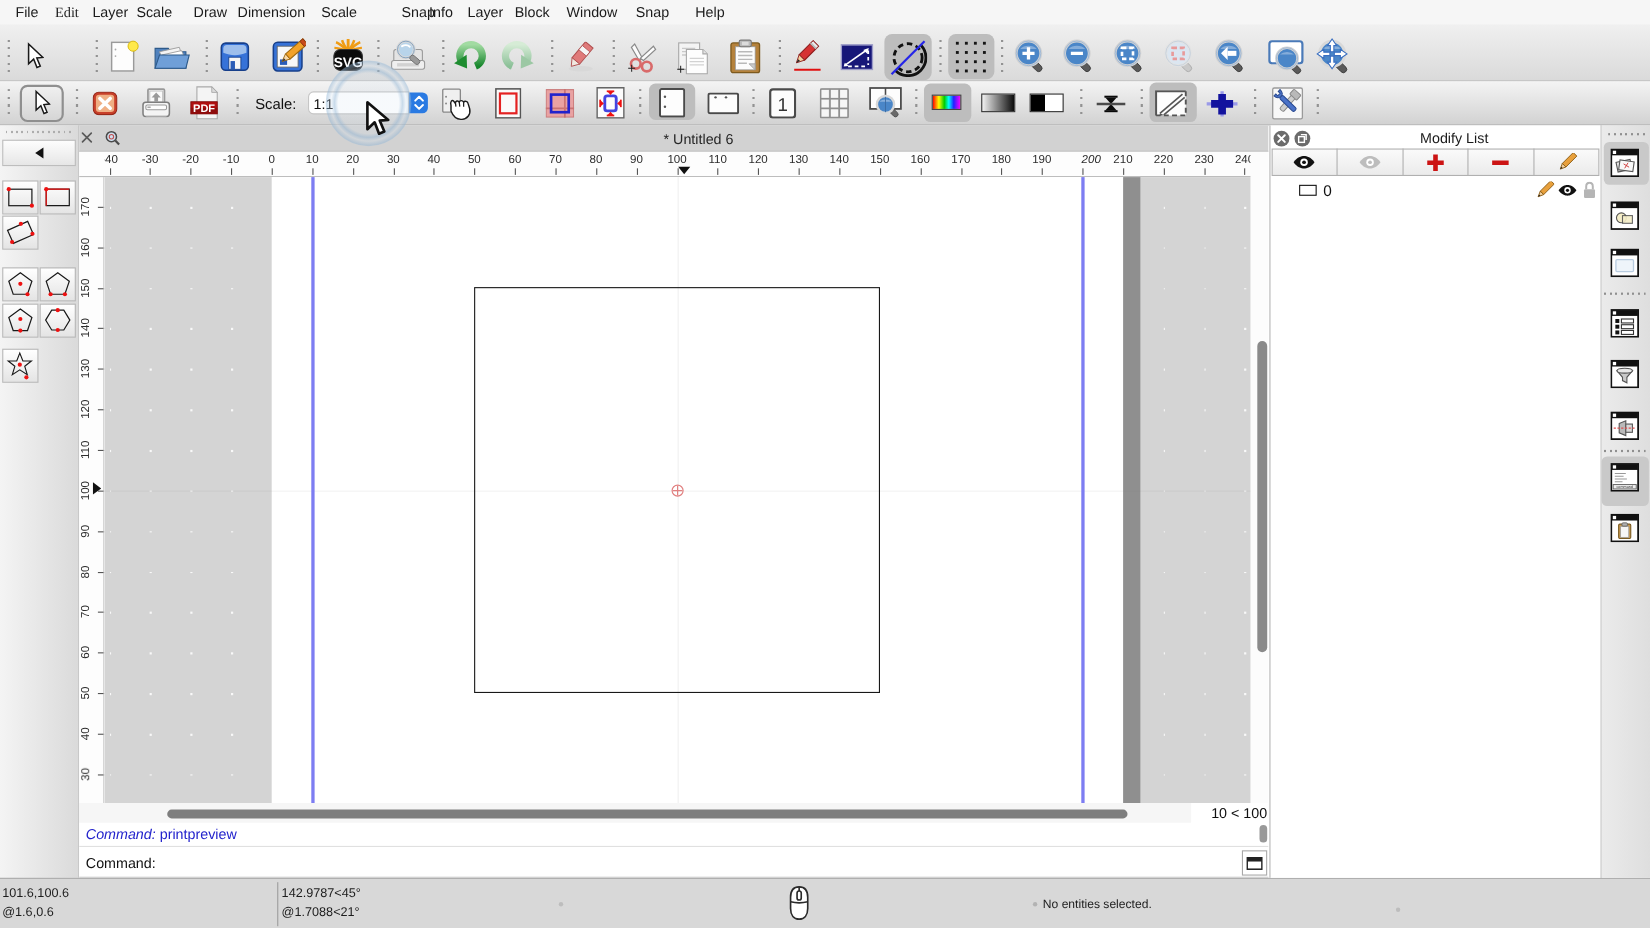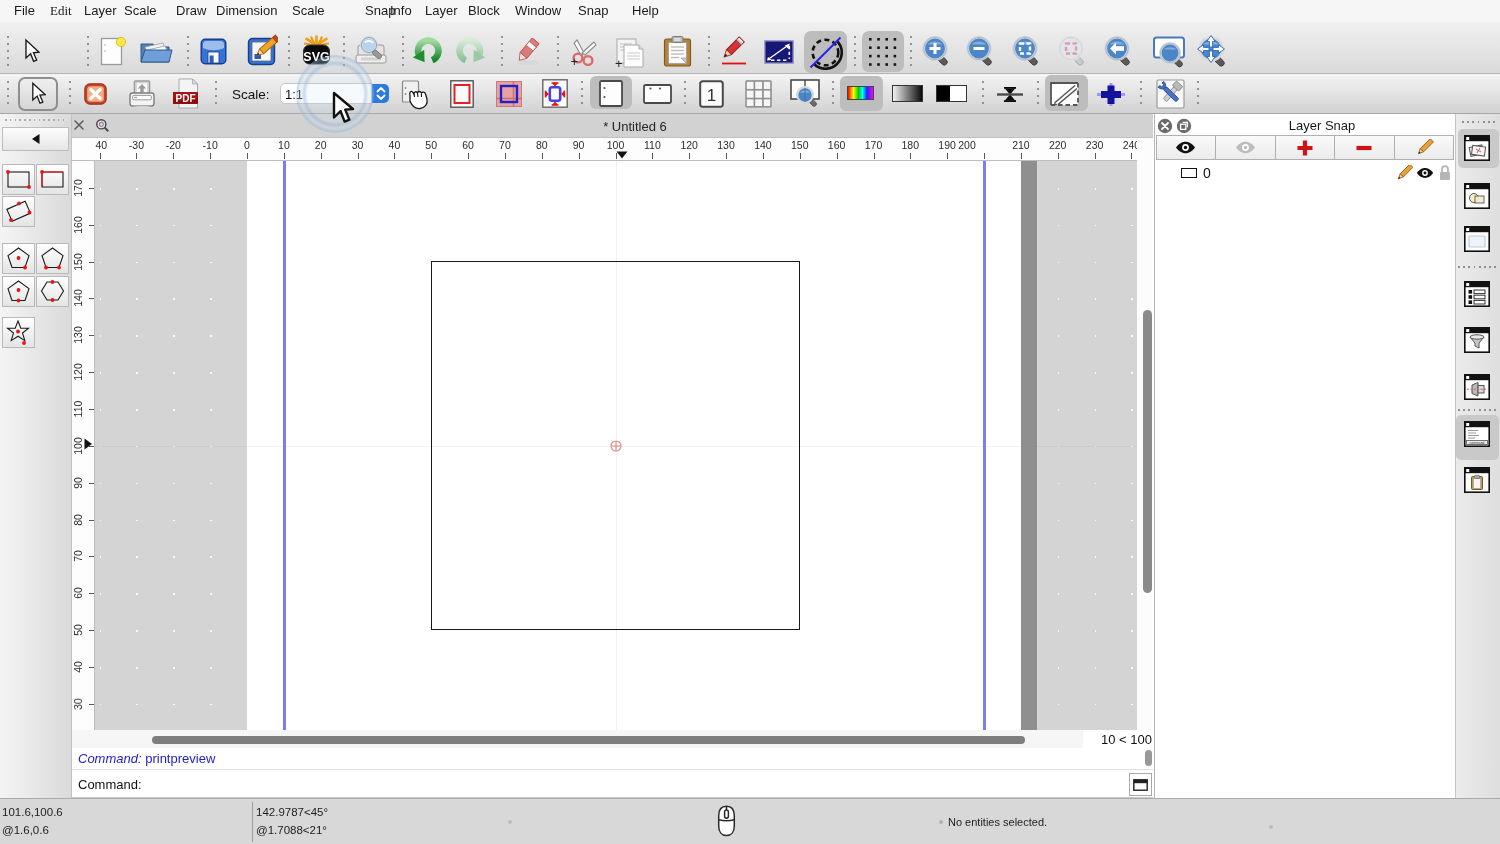--- a/index.html
+++ b/index.html
@@ -503,21 +503,21 @@
 <span class="rlab" style="left:520.5px;top:1px;">100</span>
 <span class="rlab" style="left:557.4px;top:1px;">110</span>
 <span class="rlab" style="left:594.2px;top:1px;">120</span>
 <span class="rlab" style="left:631.0px;top:1px;">130</span>
 <span class="rlab" style="left:667.9px;top:1px;">140</span>
 <span class="rlab" style="left:704.8px;top:1px;">150</span>
 <span class="rlab" style="left:741.6px;top:1px;">160</span>
 <span class="rlab" style="left:778.5px;top:1px;">170</span>
 <span class="rlab" style="left:815.3px;top:1px;">180</span>
 <span class="rlab" style="left:852.1px;top:1px;">190</span>
-<span class="rlab" style="left:872px;top:1px;">200</span>
+<span class="rlab" style="left:897px;top:1px;font-style:italic;">200</span>
 <span class="rlab" style="left:925.9px;top:1px;">210</span>
 <span class="rlab" style="left:962.7px;top:1px;">220</span>
 <span class="rlab" style="left:999.6px;top:1px;">230</span>
 <span class="rlab" style="left:1036.4px;top:1px;">240</span>
 </div>
 <div class="htick" style="left:99.6px;"></div>
 <div class="htick" style="left:136.4px;"></div>
 <div class="htick" style="left:173.3px;"></div>
 <div class="htick" style="left:210.2px;"></div>
 <div class="htick" style="left:247.0px;"></div>
@@ -745,21 +745,21 @@
 <div class="ab" style="left:1154px;top:114px;width:301px;height:684px;background:#ffffff;border-left:1px solid #b5b5b5;box-sizing:border-box;"></div>
 <svg class="ab" style="left:1156.5px;top:117.5px;" width="16" height="16" viewBox="0 0 16 16">
 <circle cx="8" cy="8" r="7.2" fill="#6b6b6b"></circle>
 <path d="M5,5 L11,11 M11,5 L5,11" stroke="#fff" stroke-width="1.8" stroke-linecap="round"></path>
   </svg>
 <svg class="ab" style="left:1175.5px;top:117.5px;" width="16" height="16" viewBox="0 0 16 16">
 <circle cx="8" cy="8" r="7.2" fill="#6b6b6b"></circle>
 <rect x="4.6" y="6.2" width="5.2" height="5.2" fill="none" stroke="#fff" stroke-width="1.3"></rect>
 <path d="M6.6,4.4 L11.4,4.4 L11.4,9.2" fill="none" stroke="#fff" stroke-width="1.3"></path>
   </svg>
-<div class="ab" style="left:1255px;top:118px;width:134px;text-align:center;font-size:13px;color:#1a1a1a;">Layer Snap</div>
+<div class="ab" style="left:1255px;top:118px;width:134px;text-align:center;font-size:13px;color:#1a1a1a;">Modify List</div>
 <div class="ab" style="left:1155.5px;top:135px;width:298.5px;height:25px;background:linear-gradient(180deg,#fafafa,#ebebeb);border:1px solid #b0b0b0;box-sizing:border-box;"></div>
 <div class="ab" style="left:1215px;top:135px;width:1px;height:25px;background:#b0b0b0;"></div>
 <div class="ab" style="left:1274.6px;top:135px;width:1px;height:25px;background:#b0b0b0;"></div>
 <div class="ab" style="left:1334.2px;top:135px;width:1px;height:25px;background:#b0b0b0;"></div>
 <div class="ab" style="left:1393.8px;top:135px;width:1px;height:25px;background:#b0b0b0;"></div>
 <svg class="ab" style="left:1175px;top:141px;" width="21" height="13" viewBox="0 0 21 13">
 <path d="M1,6.5 C4,2 8,0.8 10.5,0.8 C13,0.8 17,2 20,6.5 C17,11 13,12.2 10.5,12.2 C8,12.2 4,11 1,6.5 Z" fill="#111"></path>
 <circle cx="10.5" cy="6.5" r="3.4" fill="#fff"></circle>
     <circle cx="10.5" cy="6.5" r="1.7" fill="#111"></circle>
   </svg>

